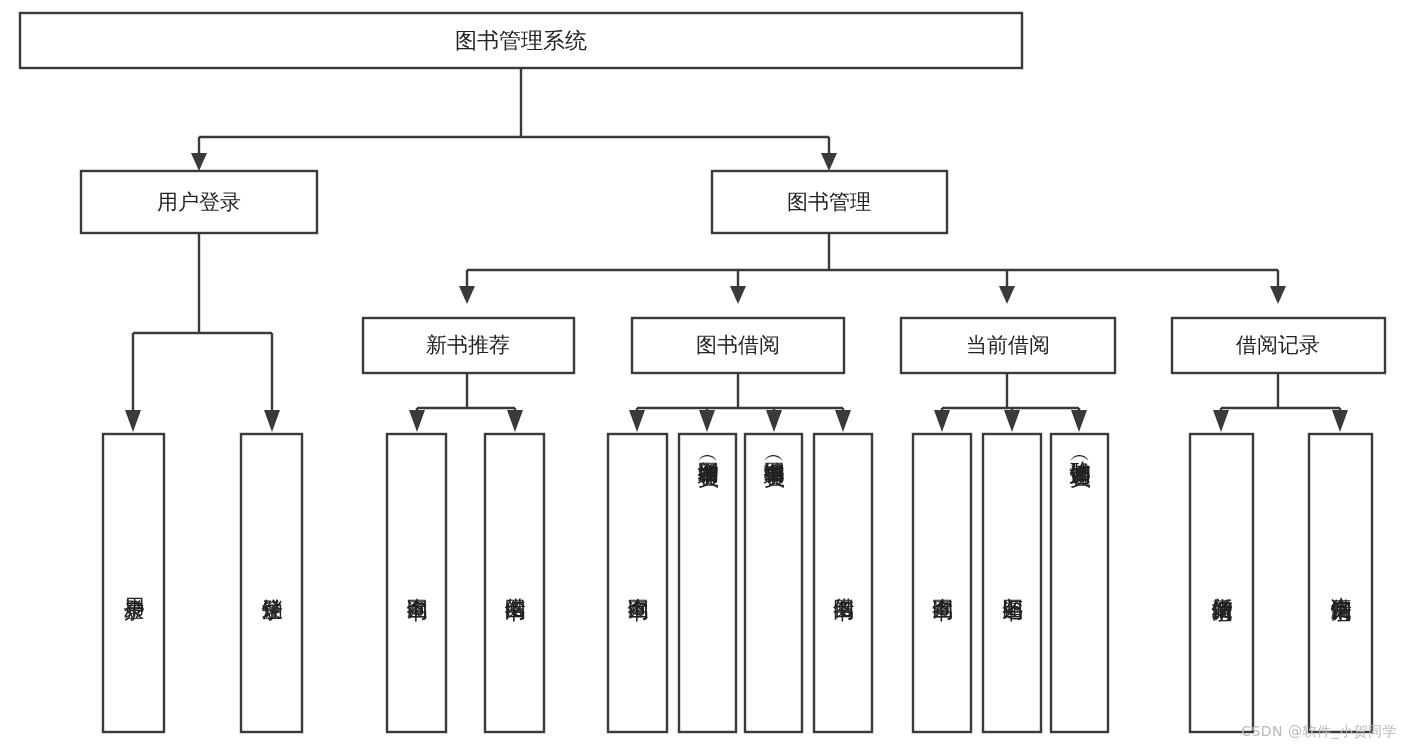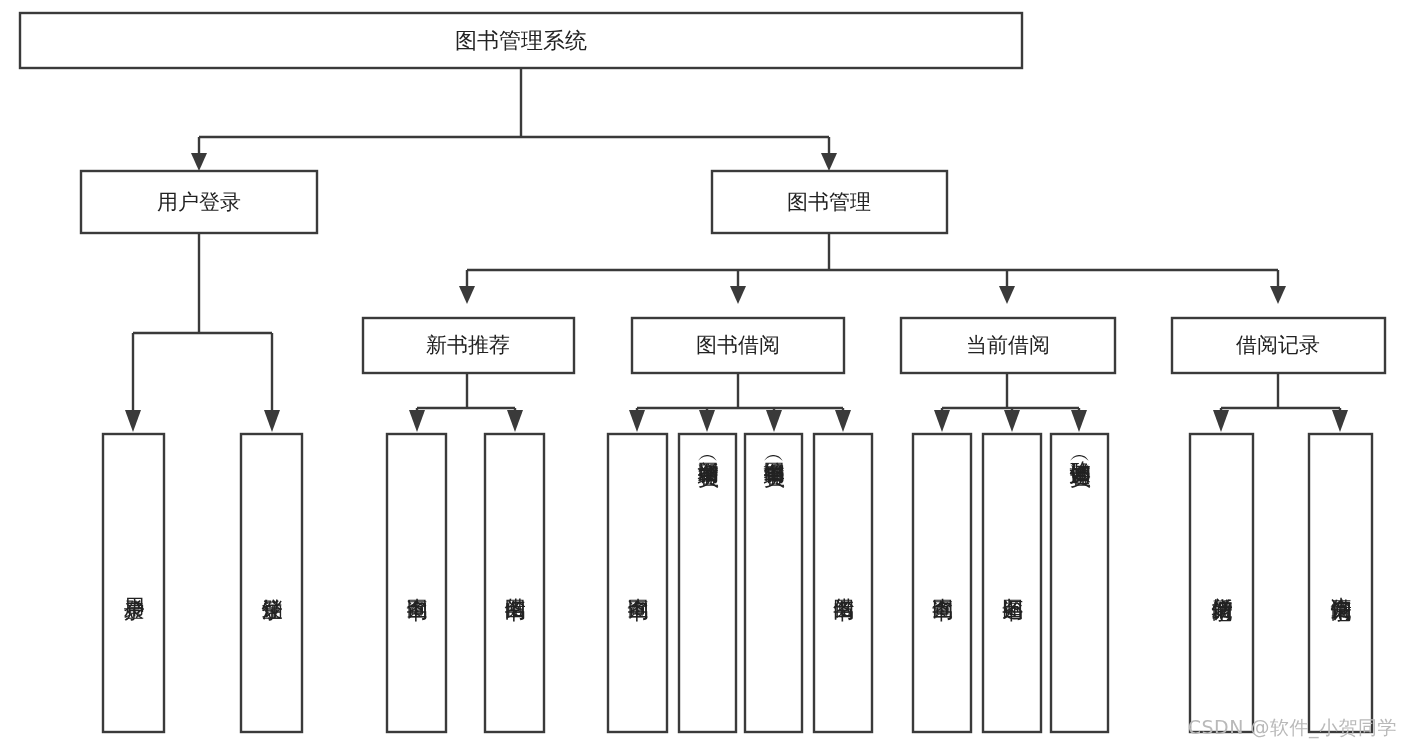--- a/index.html
+++ b/index.html
@@ -71,21 +71,21 @@
     color: #222222;
     letter-spacing: 1px;
     white-space: nowrap;
     text-align: center;
   }
   .watermark {
     position: absolute;
     right: 8px;
     bottom: 6px;
     font-family: "DejaVu Sans", "Liberation Sans", sans-serif;
-    font-size: 19px;
+    font-size: 14px;
     color: #b9b9b9;
     letter-spacing: 0.5px;
     user-select: none;
     white-space: nowrap;
   }
 </style>
 </head>
 <body>
 
 <div id="diagram-root">

